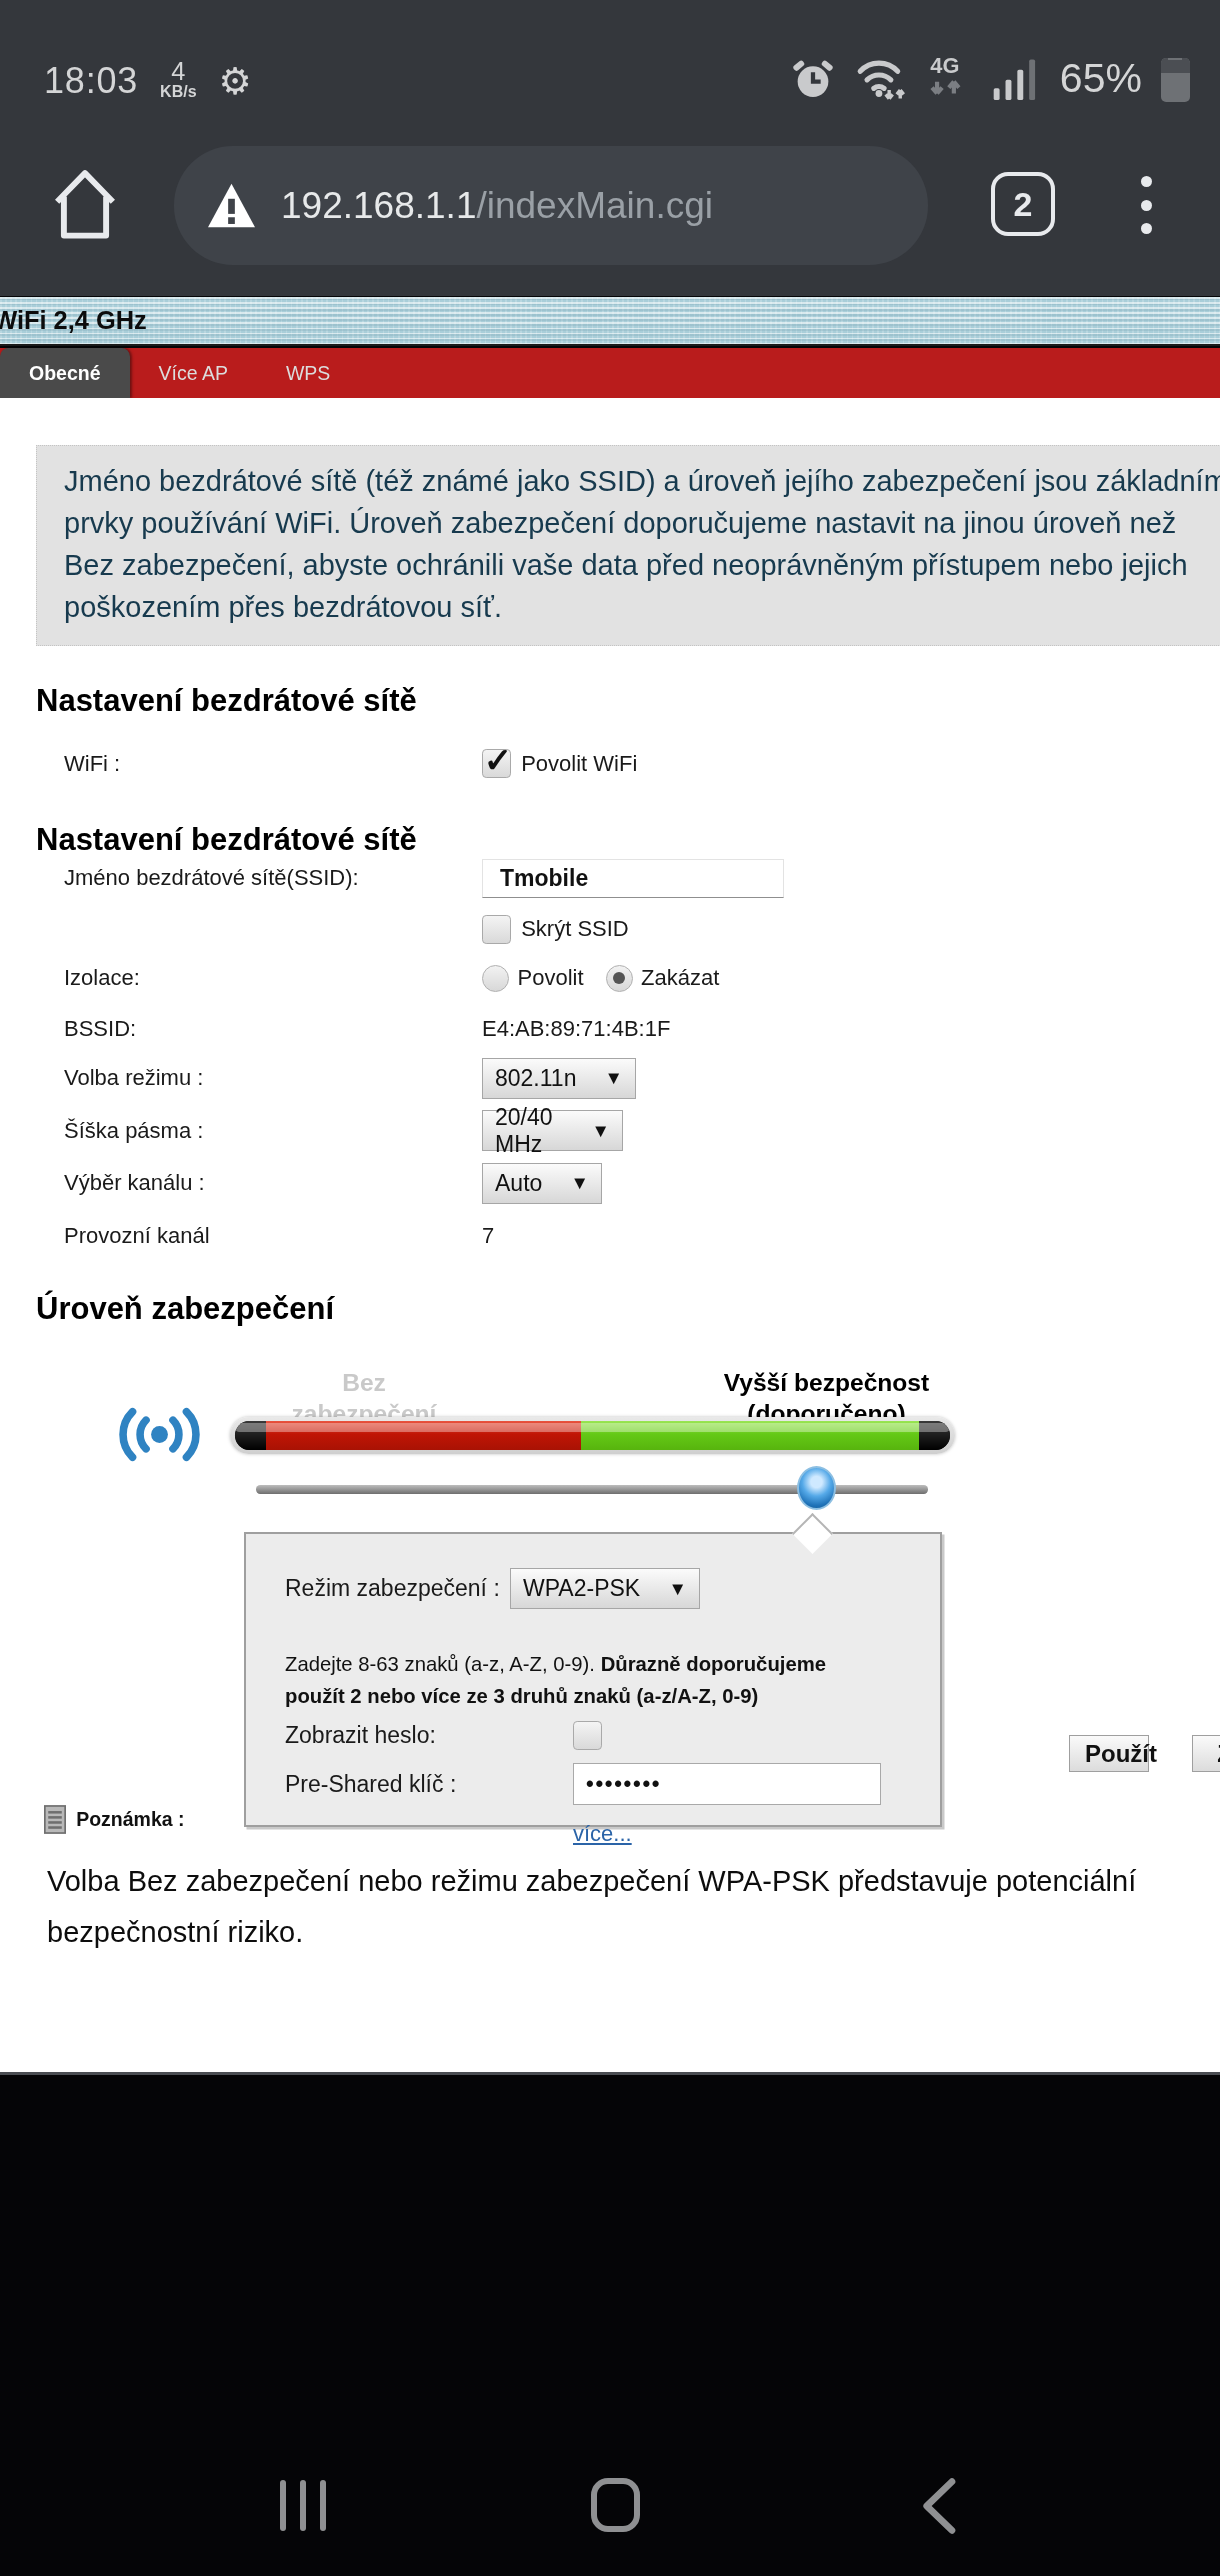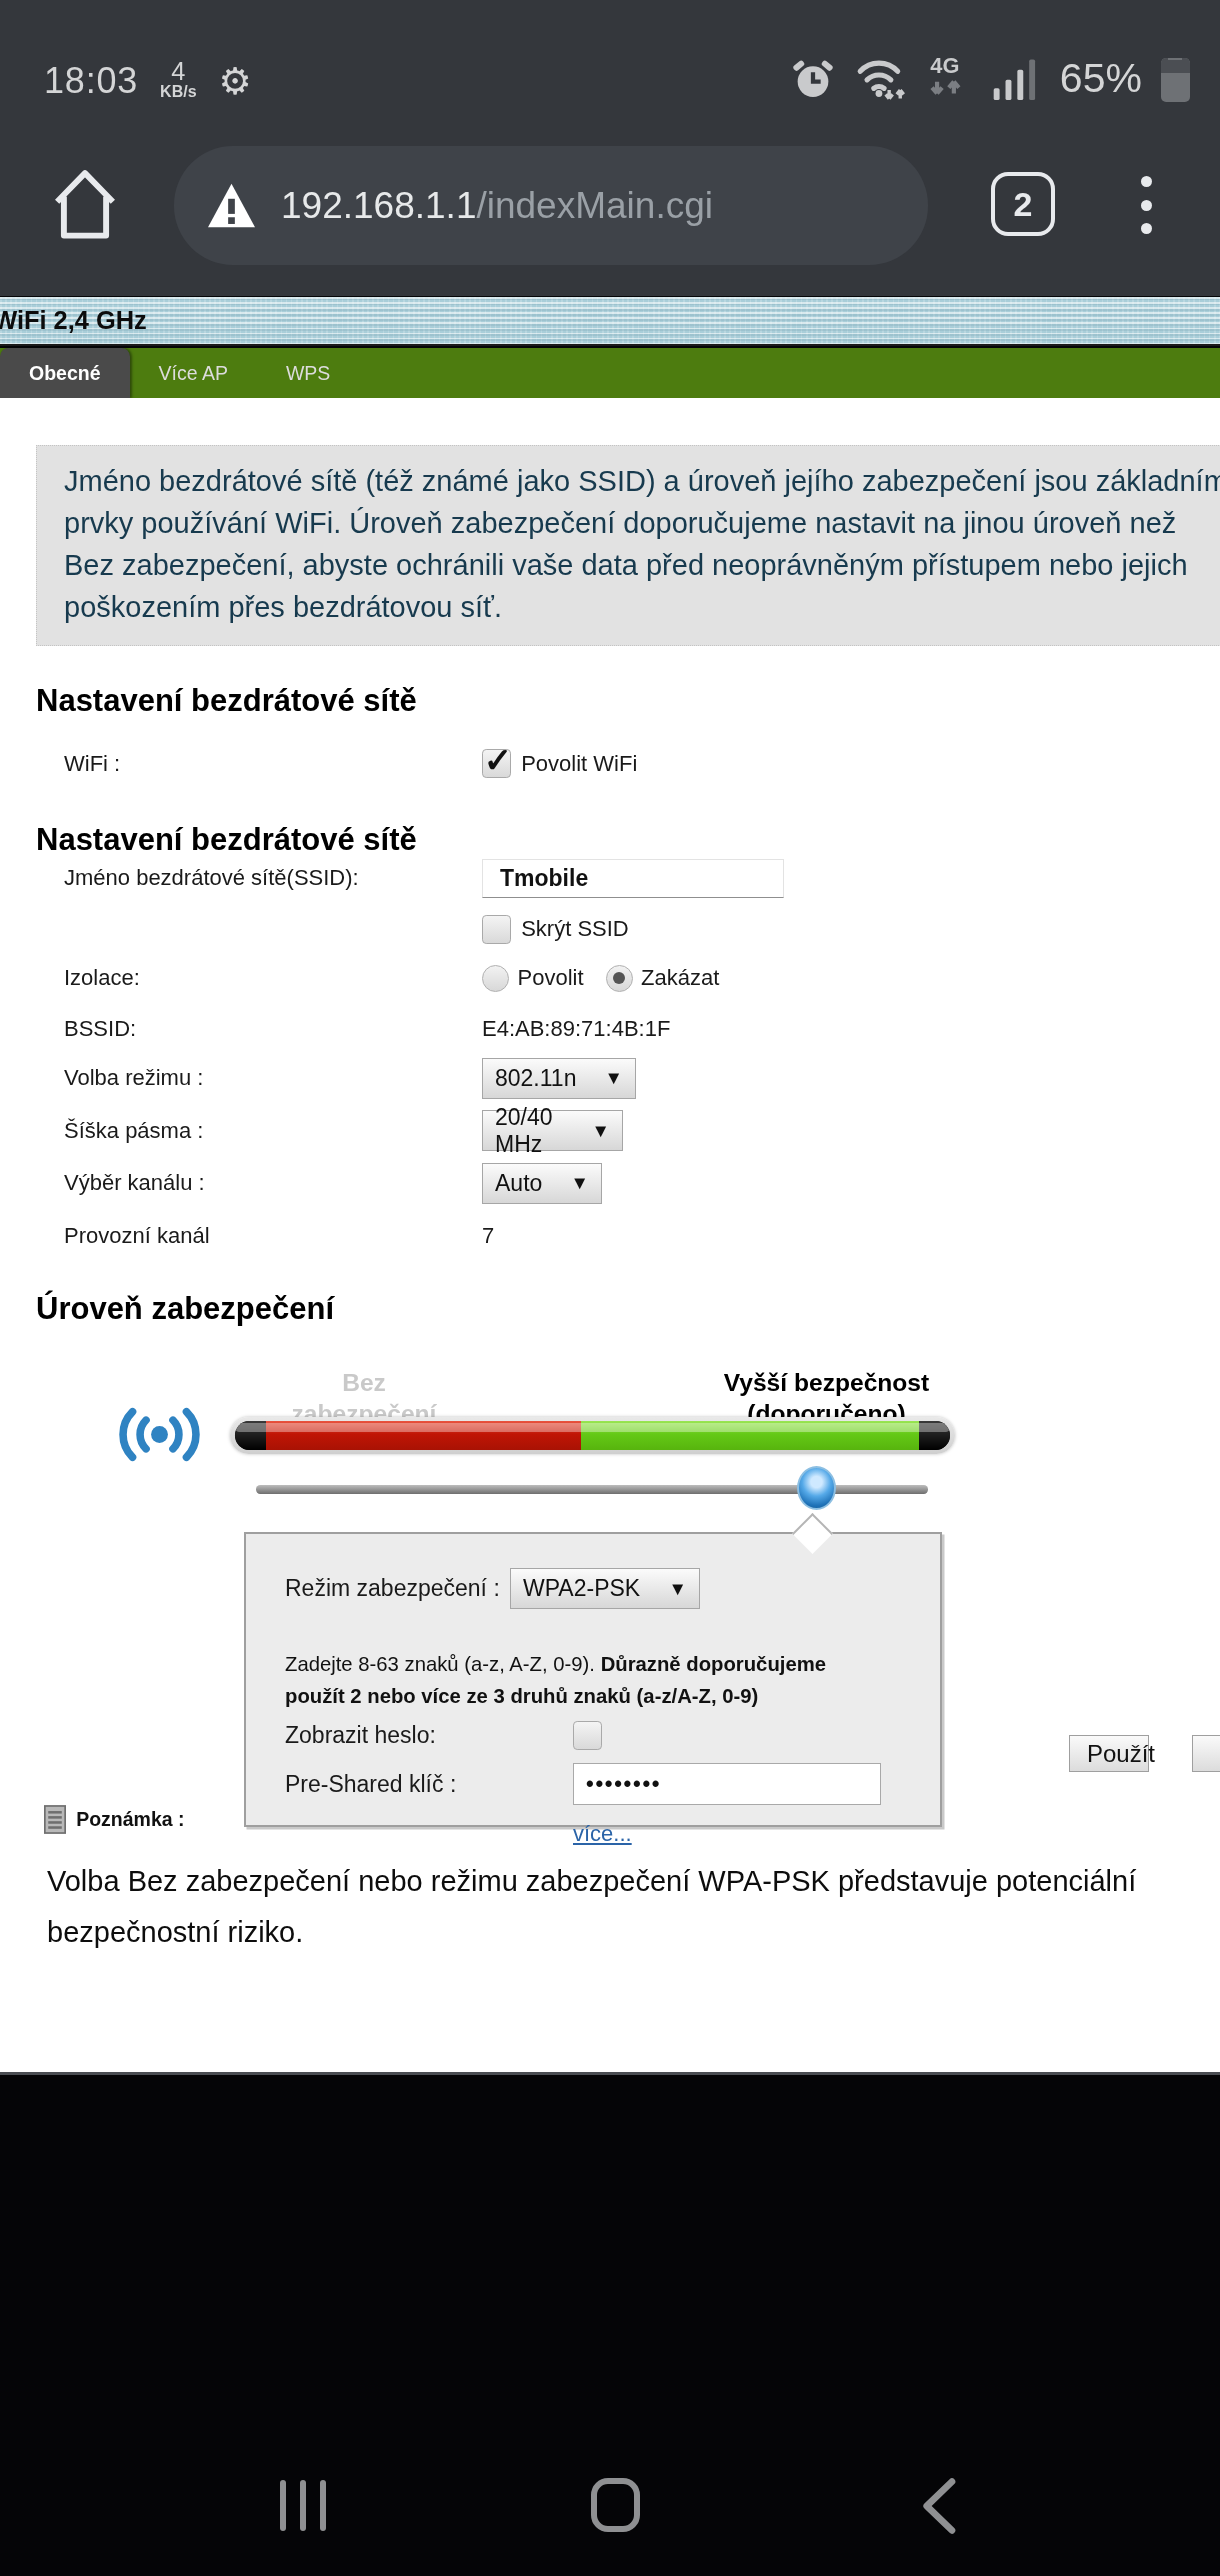--- a/index.html
+++ b/index.html
@@ -41,21 +41,21 @@
 
   
   .title-bar { position:absolute; top:297px; left:0; width:1220px; height:49px;
     background:#a9ced9;
     background-image:repeating-linear-gradient(180deg, rgba(255,255,255,.55) 0 1.7px, rgba(120,160,175,.25) 1.7px 3.4px, rgba(255,255,255,0) 3.4px 5.1px),
                      repeating-linear-gradient(90deg, rgba(255,255,255,.18) 0 1.7px, rgba(0,0,0,0) 1.7px 5.1px);
     border-bottom:2.5px solid #1b1b1b; display:flex; align-items:center; }
   .title-bar .ptitle { font-size:25.4px; font-weight:bold; color:#0c0c0c; margin-left:-6.8px; white-space:nowrap; }
 
   
-  .tab-bar { position:absolute; top:348px; left:0; width:1220px; height:50px; background:#4d7c0f;
+  .tab-bar { position:absolute; top:348px; left:0; width:1220px; height:50px; background:#b91c1c;
     display:flex; align-items:stretch; }
   .tab { display:flex; align-items:center; justify-content:center; font-size:19.5px; color:#dcdcdc; padding:0 29px; }
   .tab.active { background:#4a4a4a; color:#ffffff; font-weight:bold; border-radius:8.5px 8.5px 0 0;
     box-shadow:1.7px 0 2.5px rgba(0,0,0,.4); min-width:119px; }
 
   
   .page { position:absolute; top:398px; left:0; width:1220px; height:1675px; background:#ffffff; overflow:hidden; }
 
   .info-box { margin:47px 0 0 36px; width:1185px; background:#e2e2e2; border:1.7px dotted #c4c4c4;
     padding:13.6px 0 17px 27px; overflow:hidden; }
@@ -127,21 +127,21 @@
   .sp-show { margin-top:8.5px; }
   .sp-show .sp-label { width:288px; }
   .sp-psk { margin-top:13.6px; }
   .sp-psk .sp-label { width:288px; }
   .psk-input { width:308px; height:42px; background:#fff; border:1.7px solid #a9a9a9;
     display:flex; align-items:center; padding-left:12px; font-size:22px; font-weight:bold; color:#111; letter-spacing:1.7px; }
   .more-link { margin:15.3px 0 0 288px; font-size:22px; color:#2b64a8; text-decoration:underline; display:inline-block; }
 
   
   .btn { position:absolute; height:37px; background:linear-gradient(#fafafa,#dcdcdc); border:1.7px solid #9f9f9f;
-    display:flex; align-items:center; justify-content:center; font-size:24px; font-weight:normal; color:#111;padding-left:24px; }
+    display:flex; align-items:center; justify-content:center; font-size:24px; font-weight:bold; color:#111;padding-left:24px; }
   .btn-apply { left:1069px; top:1337px; width:80px; }
   .btn-cancel { left:1192px; top:1337px; width:93px; }
 
   
   .note { position:absolute; left:0; top:1407px; width:1220px; }
   .note-head { display:flex; align-items:center; margin-left:44px; }
   .note-title { font-size:19.5px; font-weight:bold; color:#111; margin-left:10.2px; }
   .note-text { margin:22px 0 0 47px; font-size:29px; color:#0d0d0d; line-height:51px; }
 
   

